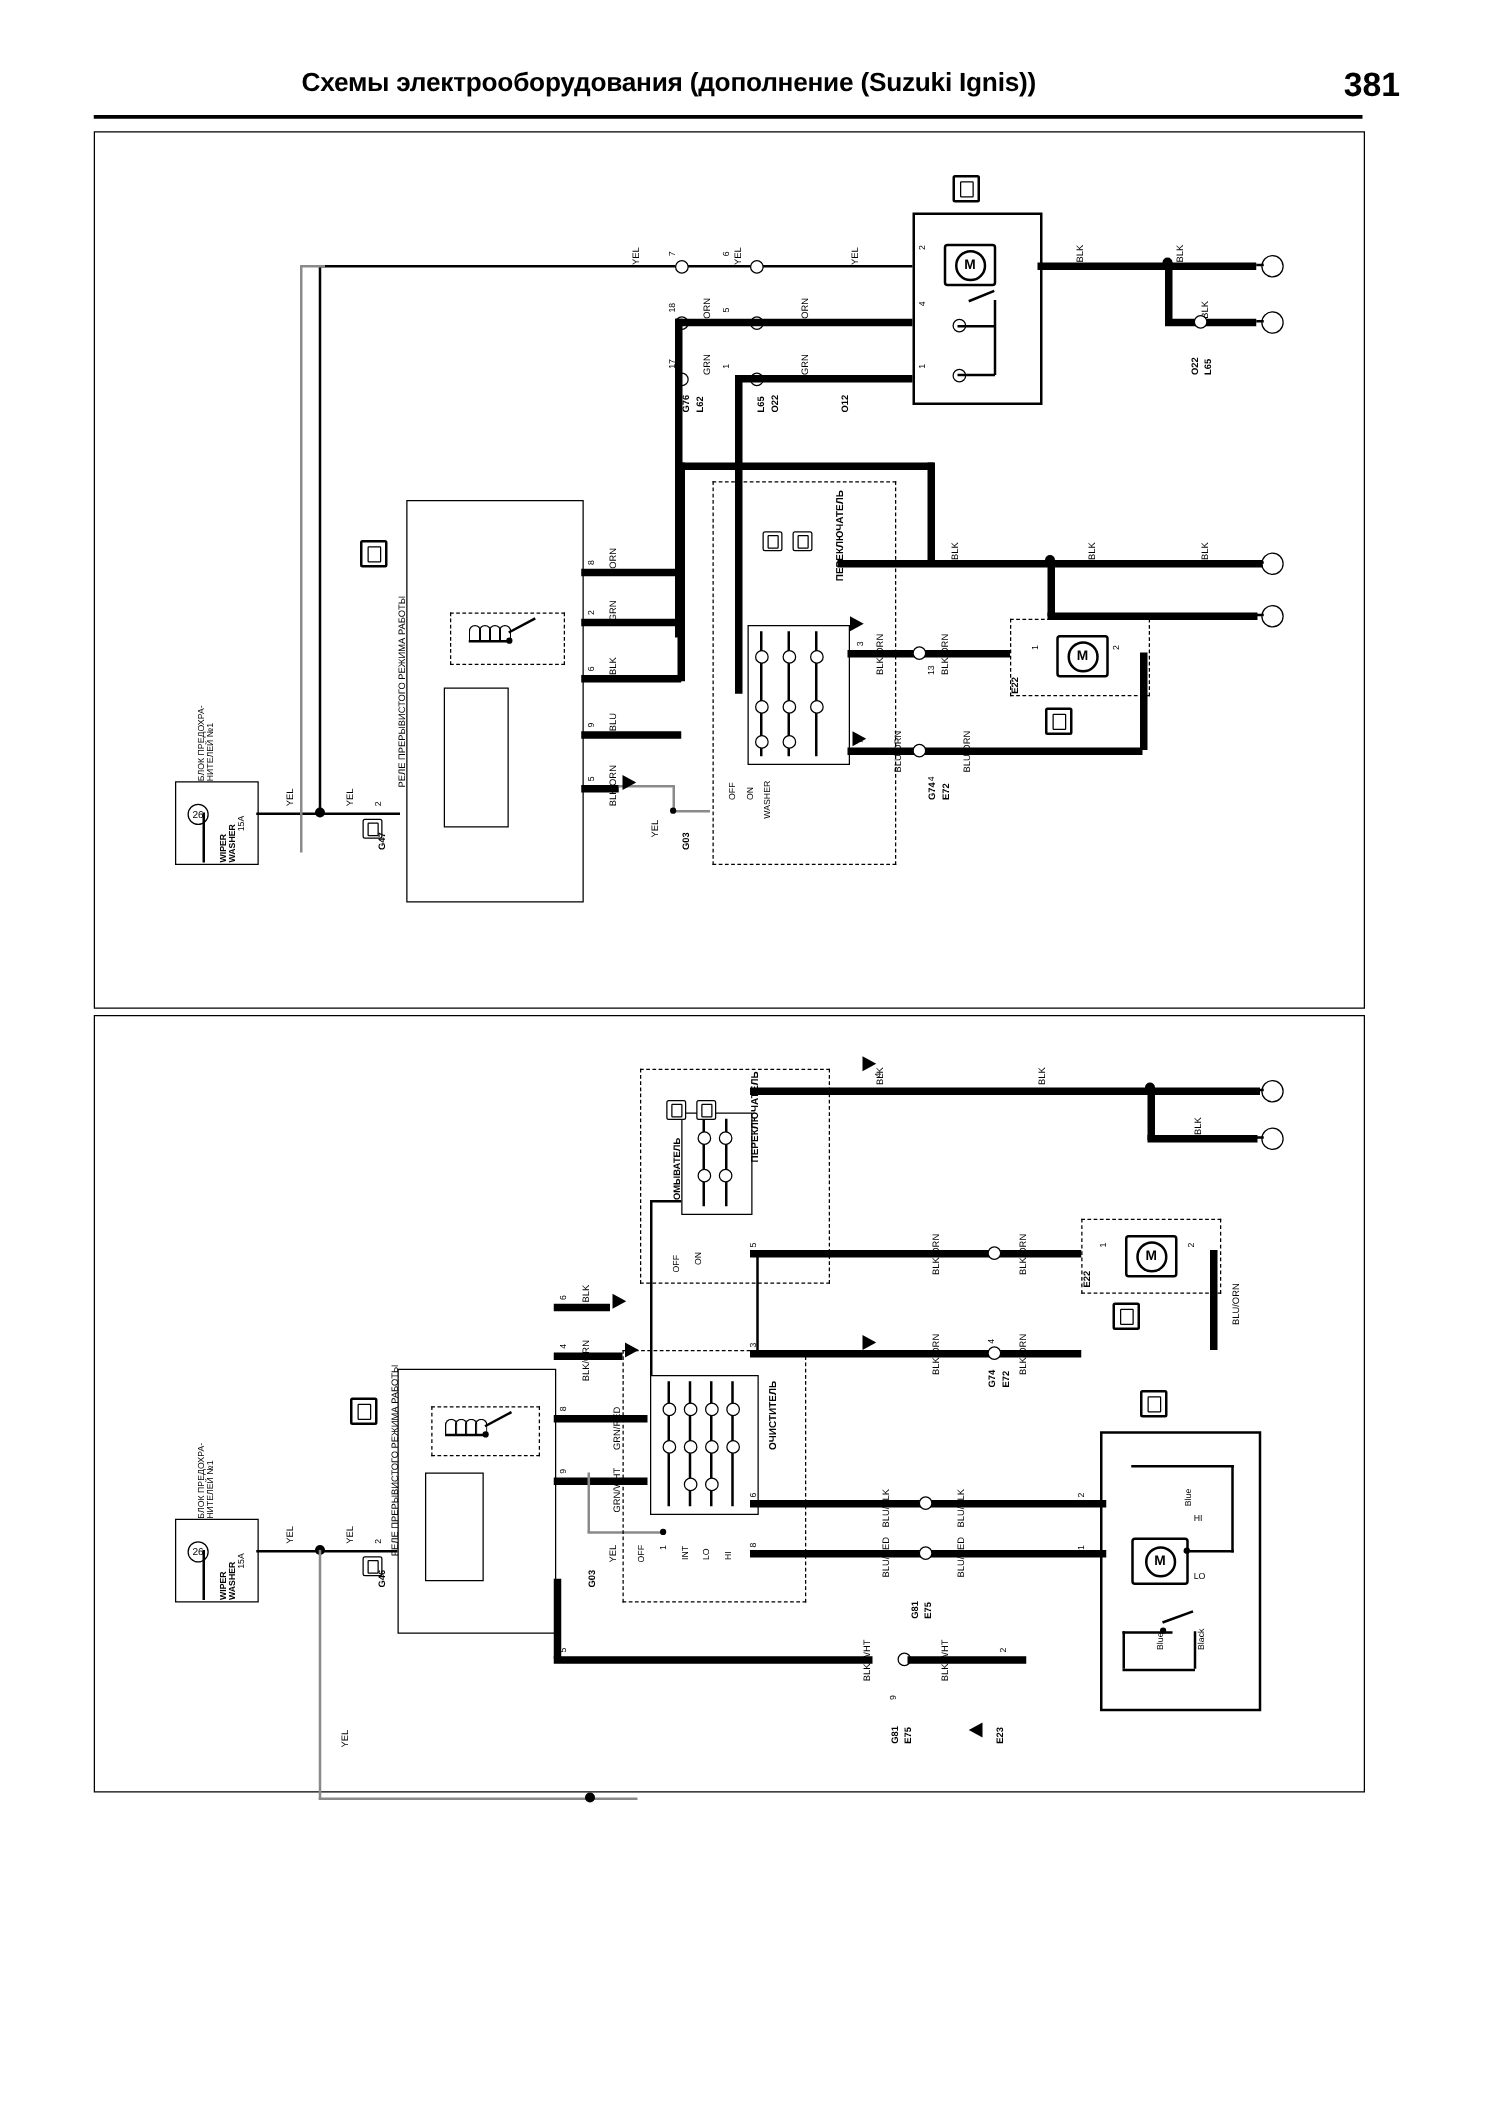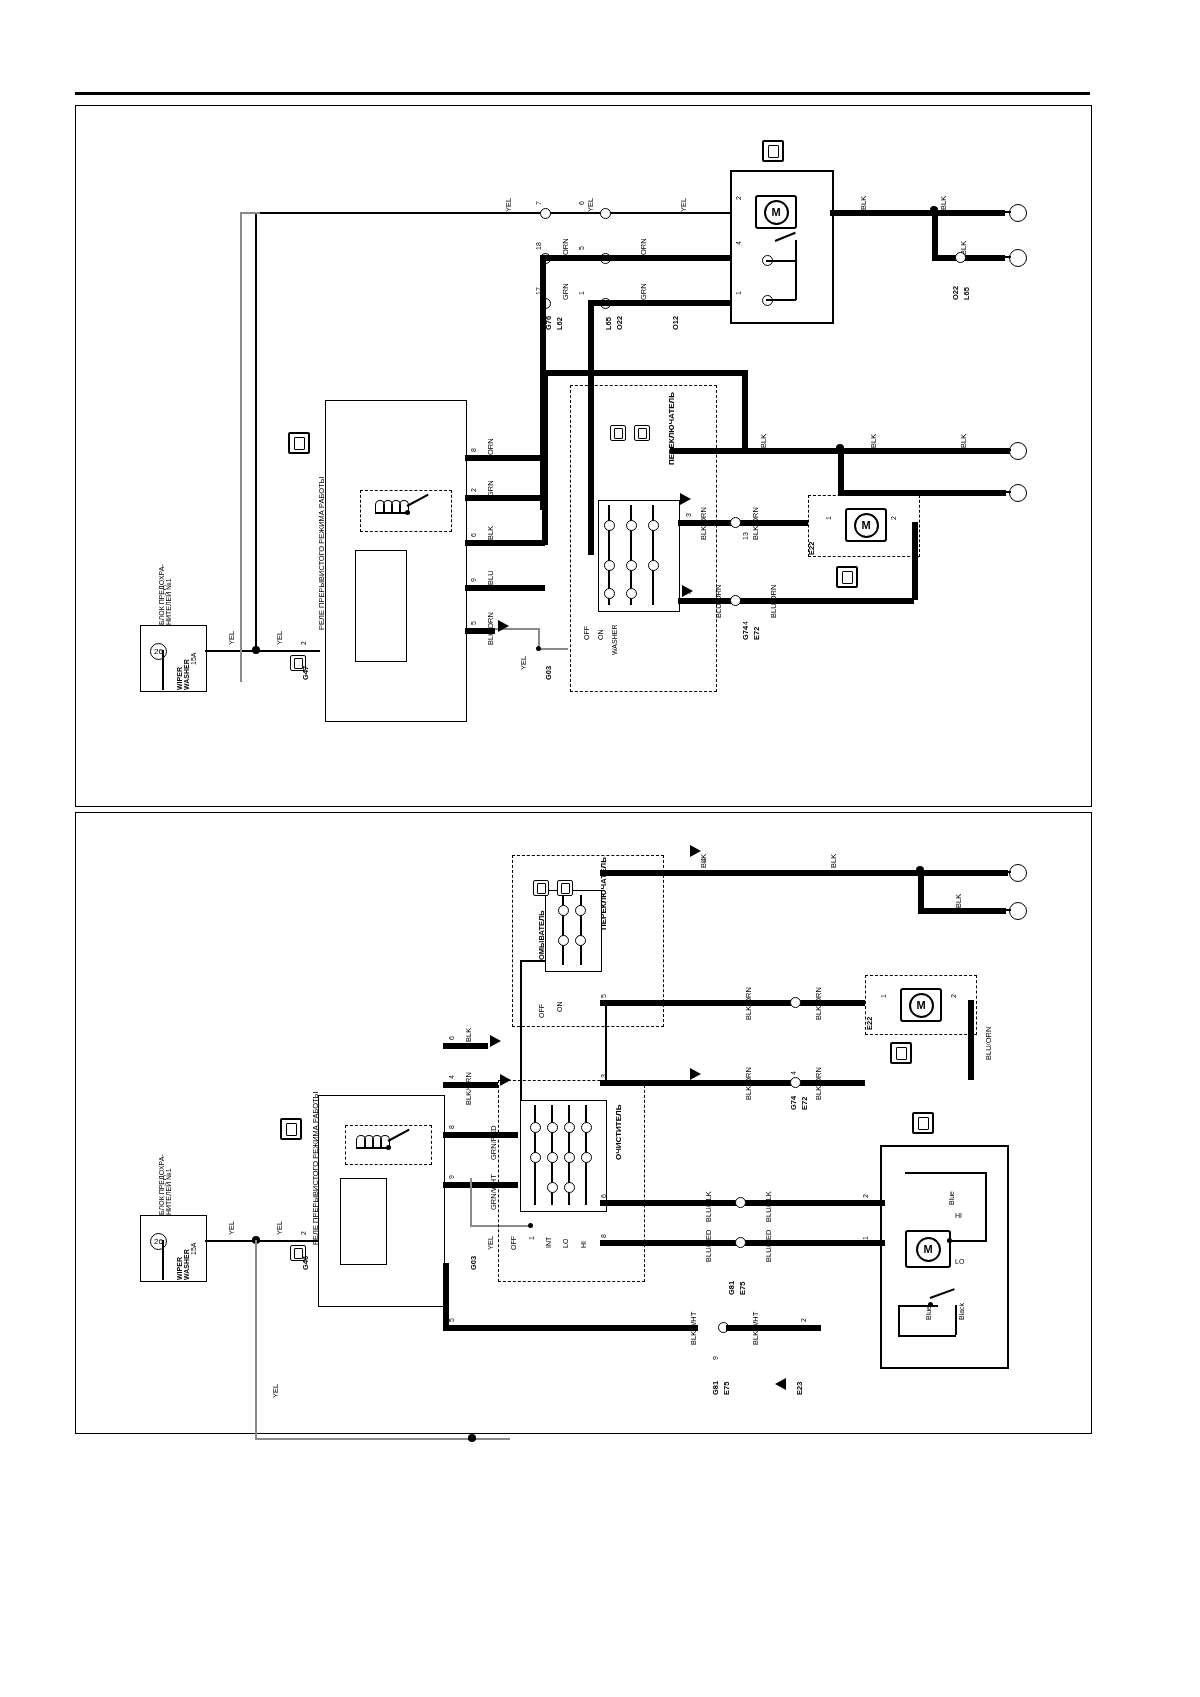--- a/index.html
+++ b/index.html
@@ -60,20 +60,24 @@
   .sq{position:absolute;width:9px;height:9px;border:1.4px solid #000;border-radius:50%;background:#fff;}
 
   .relaycoil{position:absolute;width:34px;height:12px;}
   .relaycoil i{position:absolute;width:8px;height:12px;border:1.5px solid #000;border-bottom:none;border-radius:6px 6px 0 0;}
 </style>
 </head>
 <body>
 
 <div class="page">
 
+  <div class="hdr">
+    <div class="hdr-title">Схемы электрооборудования (дополнение (Suzuki Ignis))</div>
+    <div class="hdr-page">381</div>
+  </div>
   <div class="hdr-rule"></div>
 
   <div class="vcap vcap-1">Схема B-2. Очиститель и омыватель заднего стекла.</div>
   <div class="vcap vcap-2">Схема B-1. Очистители и омыватели лобового стекла.</div>
 
   <div class="frame frame-top"></div>
 
   <div>
 
     <div class="solidbox" style="left:140px;top:625px;width:65px;height:65px;"></div>

